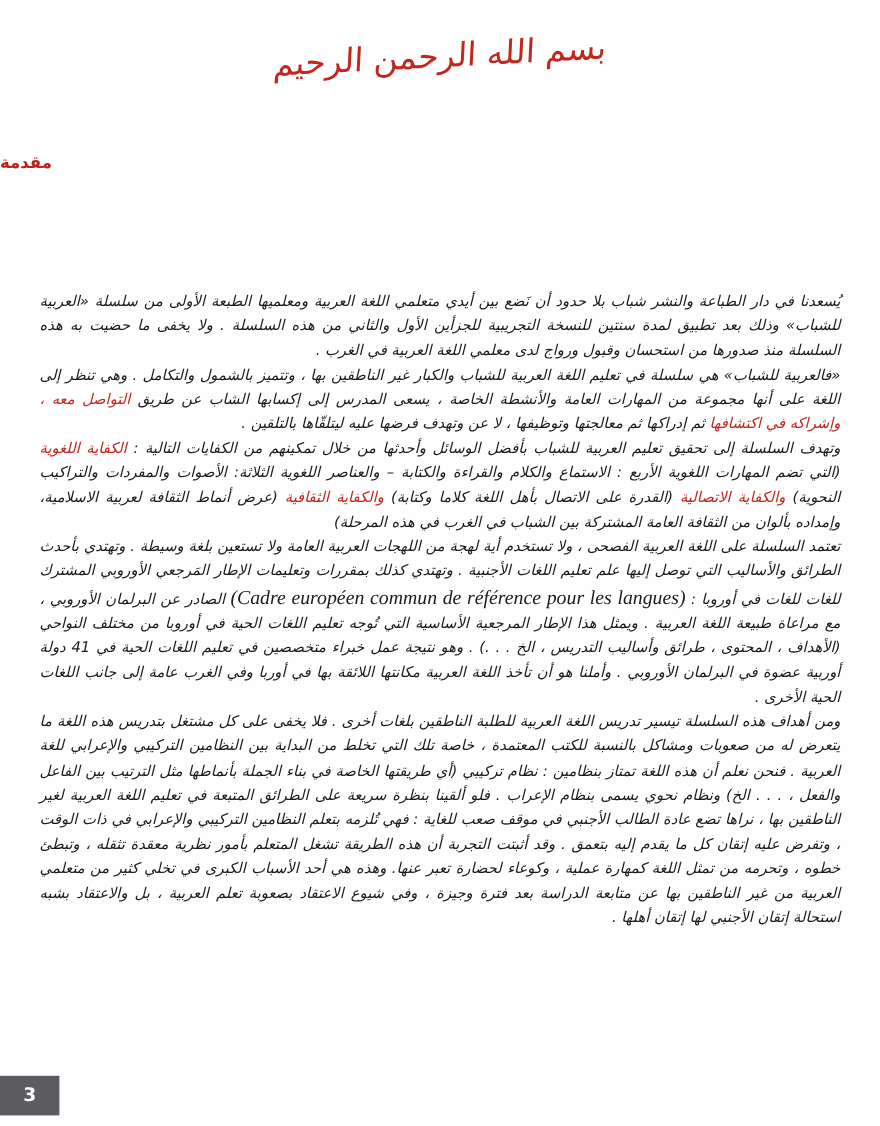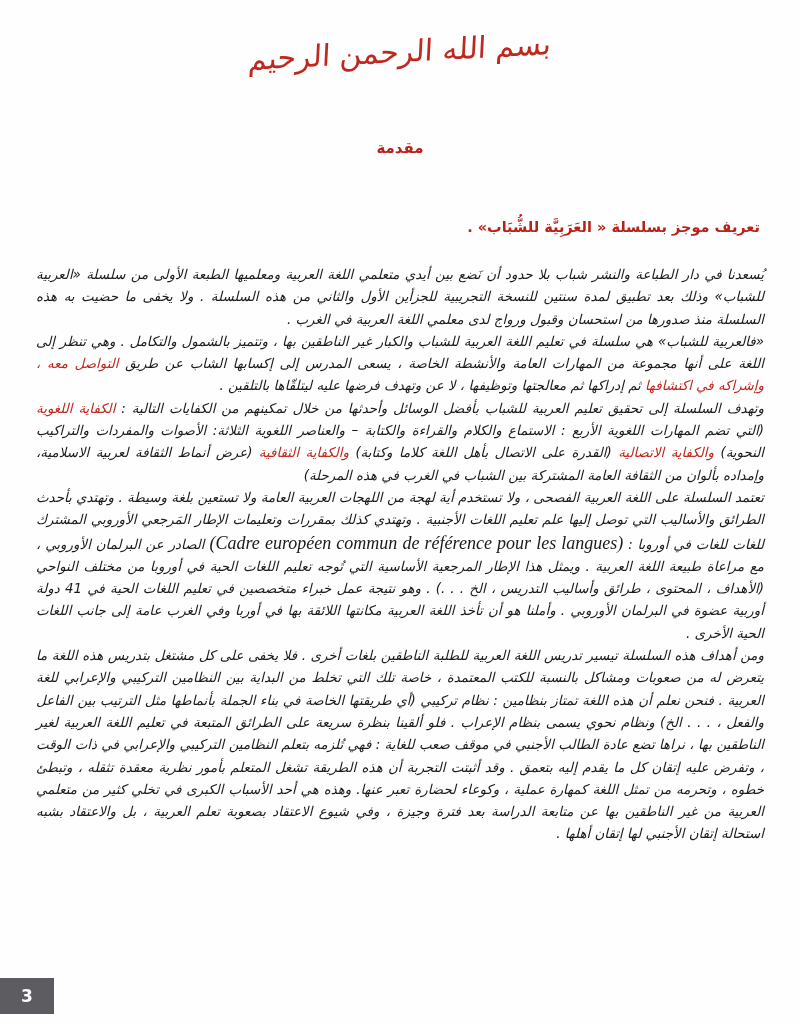--- a/index.html
+++ b/index.html
@@ -43,21 +43,21 @@
     white-space: nowrap;
     direction: rtl;
   }
 
   
   .title-muqaddima {
     position: absolute;
     top: 139px;
     left: 0;
     width: 800px;
-    text-align: center;
+    text-align: left;
     color: #b92119;
     font-weight: bold;
     font-size: 15px;
     font-family: "DejaVu Sans", "Liberation Sans", sans-serif;
     direction: rtl;
   }
 
   .subtitle-series {
     position: absolute;
     top: 219px;
@@ -158,21 +158,20 @@
 
 <div class="page">
 
 
   <div class="basmala-wrap">
     <span class="basmala">بسم الله الرحمن الرحيم</span>
   </div>
 
   <div class="title-muqaddima">مقدمة</div>
 
-  <div class="subtitle-series">تعريف موجز بسلسلة « العَرَبِيَّة للشُّبَاب» .</div>
 
   <div class="body-block">
 
     <p class="ind">
       <span>يُسعدنا في دار الطباعة والنشر شباب بلا حدود أن نَضع بين أيدي متعلمي اللغة العربية ومعلميها الطبعة الأولى من سلسلة «العربية للشباب» وذلك بعد تطبيق لمدة سنتين للنسخة التجريبية للجزأين الأول والثاني من هذه السلسلة . ولا يخفى ما حضيت به هذه السلسلة منذ صدورها من استحسان وقبول ورواج لدى معلمي اللغة العربية في الغرب .</span>
     </p>
 
     <p class="ind">
       <span>«فالعربية للشباب» هي سلسلة في تعليم اللغة العربية للشباب والكبار غير الناطقين بها ، وتتميز بالشمول والتكامل . وهي تنظر إلى اللغة على أنها مجموعة من المهارات العامة والأنشطة الخاصة ، يسعى المدرس إلى إكسابها الشاب عن طريق </span><span class="red">التواصل معه ، وإشراكه في اكتشافها</span><span> ثم إدراكها ثم معالجتها وتوظيفها ، لا عن وتهدف فرضها عليه ليتلقّاها بالتلقين .</span>
     </p>

